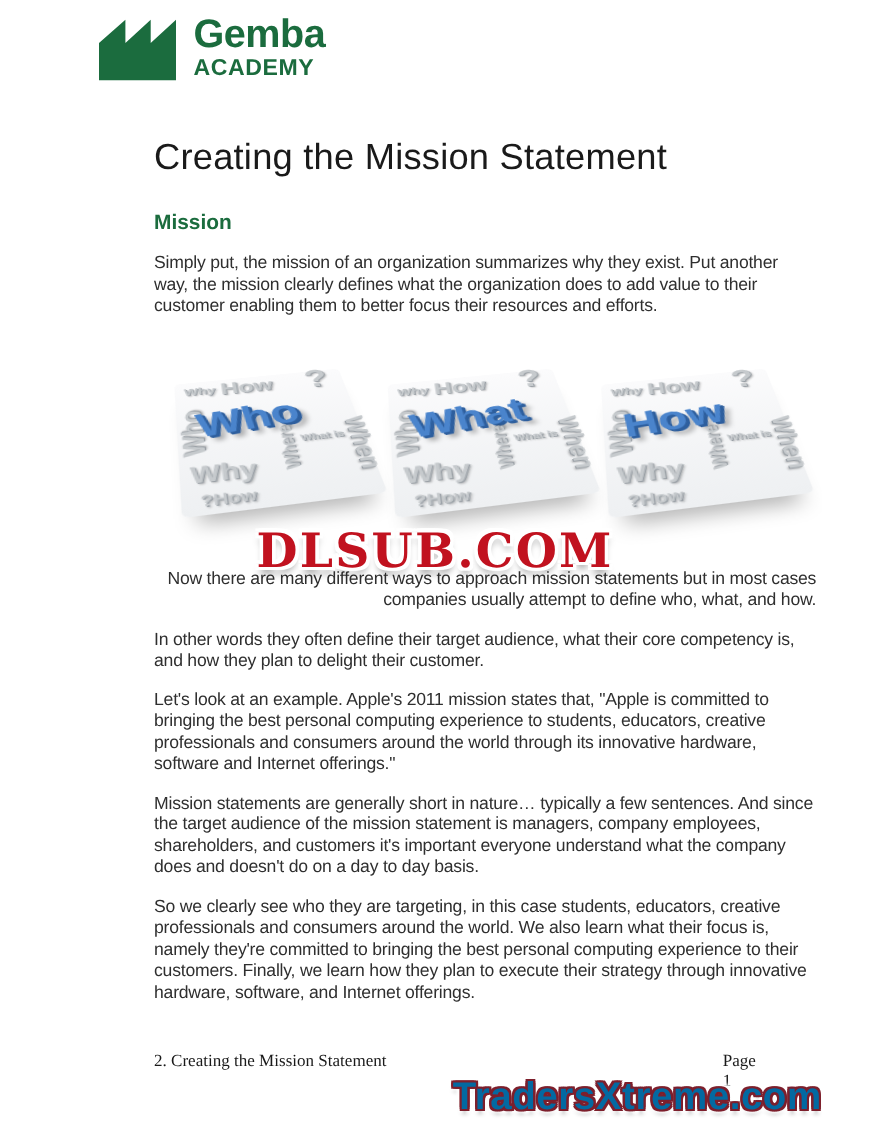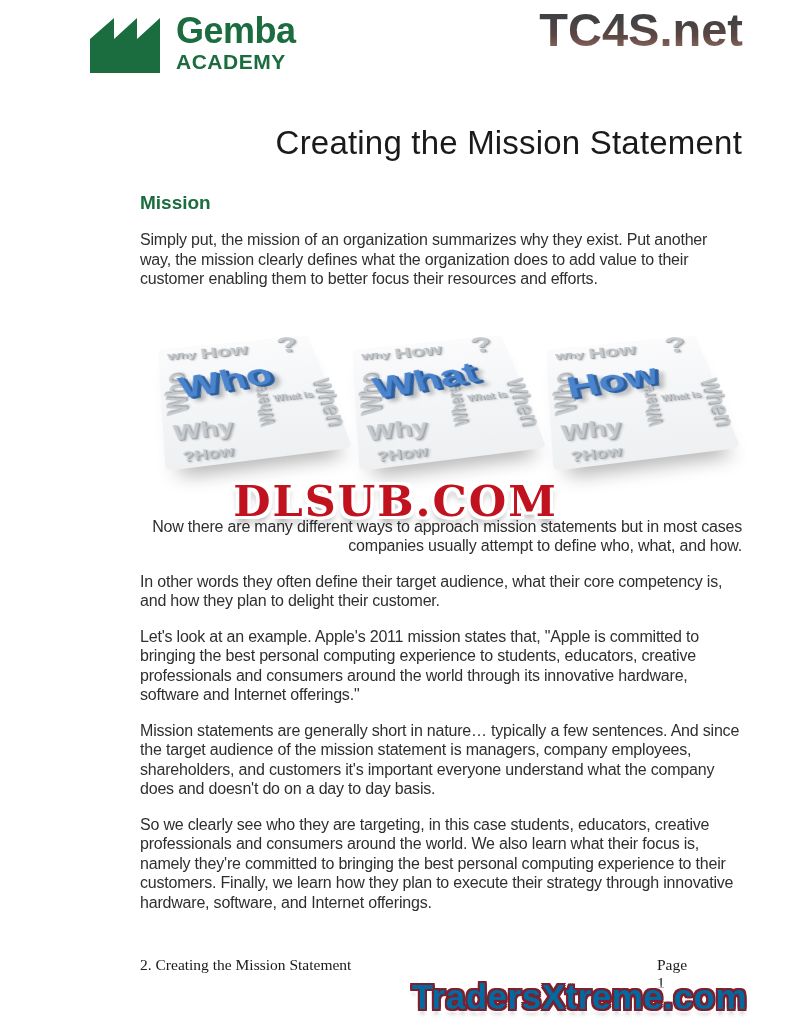--- a/index.html
+++ b/index.html
@@ -19,21 +19,21 @@
   .wm-top {
     position:absolute; right:4px; top:2px;
     font-size:47px; font-weight:bold; letter-spacing:0px;
     background:linear-gradient(180deg,#414144 30%, #5c4744 62%, #9b6f66 92%);
     -webkit-background-clip:text; background-clip:text; color:transparent;
   }
 
   
   .content { position:absolute; left:96px; width:602px; top:0; }
   .doc-title {
-    margin:124px 0 0 0; text-align:right;
+    margin:124px 0 0 0; text-align:left;
     font-size:33px; font-weight:400; color:#1a1a1a; letter-spacing:0.2px;
   }
   .section-heading {
     margin:30px 0 0 0; font-size:19px; font-weight:bold; color:#1b6c3e;
   }
   .content p {
     margin:16px 0 0 0; font-size:16px; line-height:19.5px;
     letter-spacing:-0.2px; color:#2f2f2f;
   }
   .content p.after-figure { margin-top:36px;text-align:right; }
@@ -111,21 +111,20 @@
   <div class="logo">
     <svg class="logo-icon" viewBox="0 0 78 62" xmlns="http://www.w3.org/2000/svg">
       <polygon points="0,26 24,5 24,26 47,5 47,26 70,5 70,60 0,60" fill="#1b6c3e"></polygon>
     </svg>
     <div class="logo-text">
       <div class="logo-name">Gemba</div>
       <div class="logo-sub">ACADEMY</div>
     </div>
   </div>
 
-  <div class="wm-top">TC4S.net</div>
 
   <div class="content">
     <h1 class="doc-title">Creating the Mission Statement</h1>
     <h2 class="section-heading">Mission</h2>
 
     <p>Simply put, the mission of an organization summarizes why they exist.  Put another way, the mission clearly defines what the organization does to add value to their customer enabling them to better focus their resources and efforts.</p>
 
     <div class="figure">
 
       <div class="tile">

